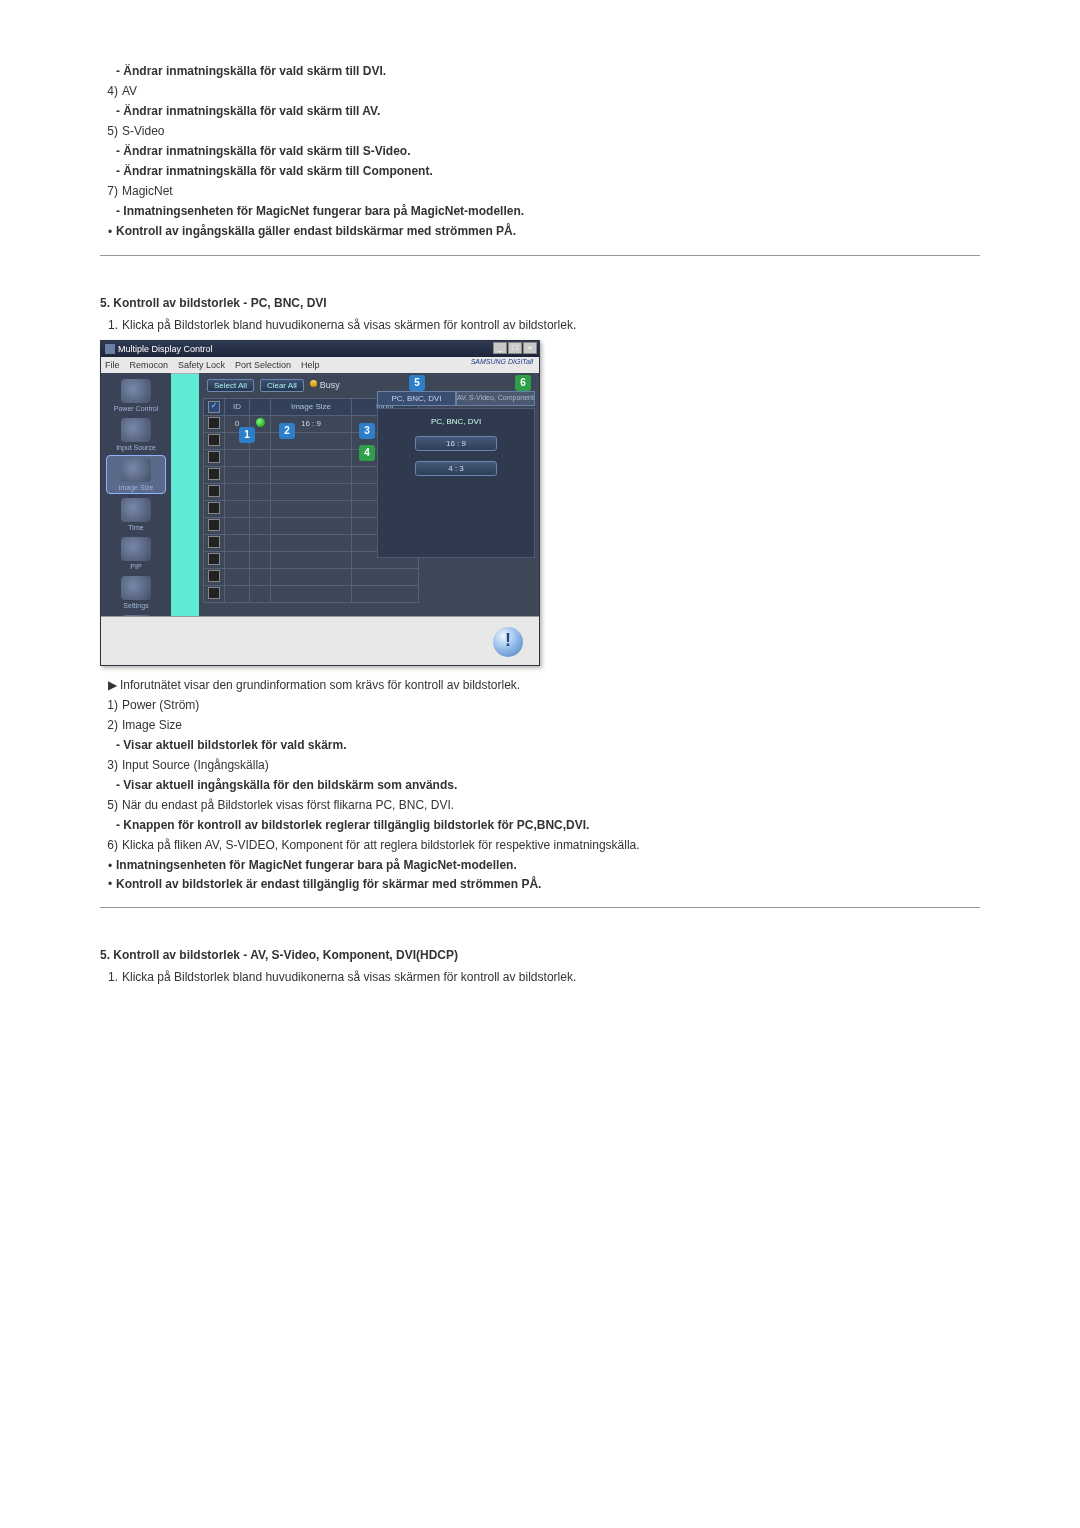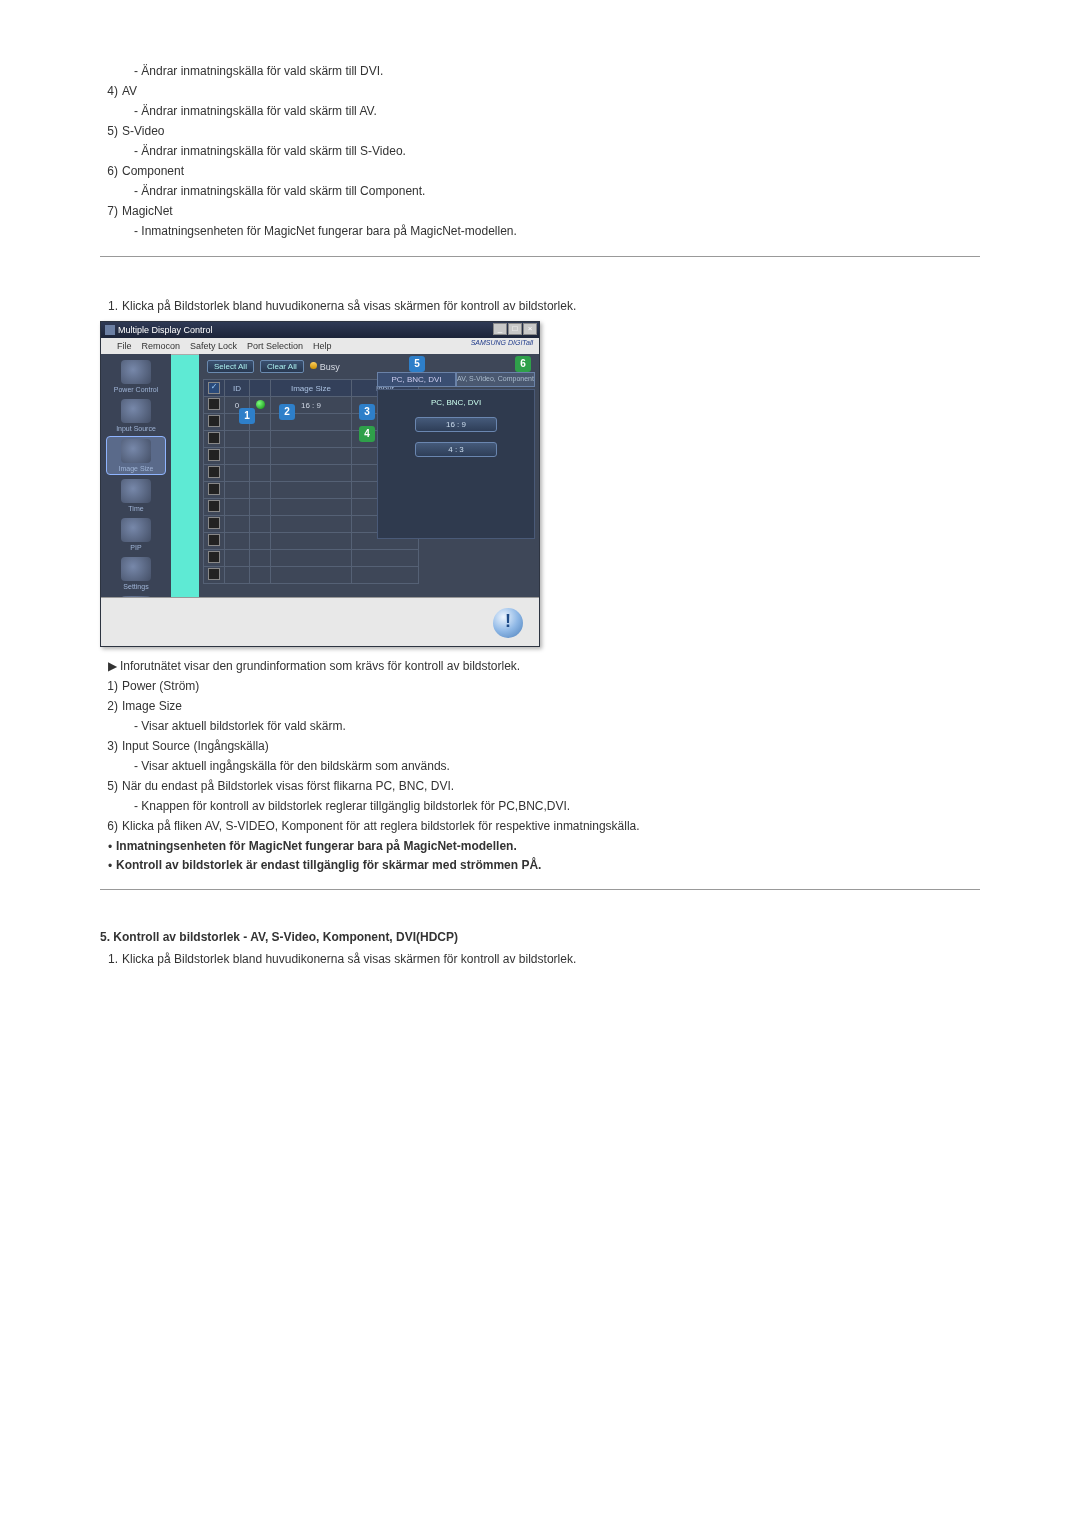--- a/index.html
+++ b/index.html
@@ -10,21 +10,21 @@
     font-size: 12px;
     color: #333333;
     width: 1080px;
   }
   .content {
     padding: 60px 100px 100px 100px;
   }
   .item-line { margin: 2px 0; line-height: 1.5; }
   .num { display: inline-block; width: 18px; text-align: right; }
   .text-after-num { margin-left: 4px; }
-  .sub { margin-left: 34px; }
+  .sub { margin-left: 16px; font-weight: bold; }
   .bullet-line { margin: 4px 0 4px 8px; }
   .bullet-dot { display: inline-block; width: 8px; vertical-align: middle; }
   .bullet-text { font-weight: bold; }
   .arrow-line { margin: 4px 0 4px 8px; }
   .arrow-sym { display: inline-block; width: 12px; }
   .hr { border: none; border-top: 1px solid #999999; margin: 16px 0 40px 0; }
 
   .section-title { font-weight: bold; margin: 10px 0 6px 0; }
 
   
@@ -41,21 +41,21 @@
     background: linear-gradient(#2f3a55, #1c2438);
     color: #ffffff;
     font-size: 9px;
     padding: 1px 4px;
     display: flex;
     align-items: center;
   }
   .titlebar-icon { width: 10px; height: 10px; background: #6b7fa3; margin-right: 3px; }
   .winctrl { position: absolute; right: 2px; top: 1px; display: flex; gap: 1px; }
   .winctrl div { width: 12px; height: 10px; background: #c8c8c8; border: 1px solid #888; font-size: 8px; text-align: center; line-height: 10px; }
-  .menubar { height: 16px; background: #e8e8e8; font-size: 9px; padding: 0 16px; display: flex; align-items: center; gap: 10px; border-bottom: 1px solid #aaa;}
+  .menubar { height: 16px; background: #e8e8e8; font-size: 9px; padding: 0 4px; display: flex; align-items: center; gap: 10px; border-bottom: 1px solid #aaa;}
   .menubar span { color: #333; }
   .brand { position: absolute; right: 6px; top: 17px; font-size: 7px; color: #1f3a8a; font-style: italic;}
   .body-area { position: absolute; top: 32px; left:0; right:0; bottom:0; display:flex;gap:28px; }
   .sidebar { width: 70px; background: #3a4356; display:flex; flex-direction:column; align-items:center; padding-top:4px; gap:2px;}
   .side-item { width: 58px; text-align:center; color:#9fb4d6; font-size:7px; padding:2px 0;}
   .side-icon { width:30px; height:24px; margin:0 auto 2px; background: radial-gradient(circle at 40% 40%, #7788aa, #444f66); border-radius:4px;}
   .side-active { background:#5a6a8a; border:1px solid #8fb4ff; border-radius:4px;}
   .main-area { flex:1; background:#3e4758; position:relative; padding:4px;}
   .toolbar-small { display:flex; gap:6px; align-items:center; margin:2px 0 6px 4px;}
   .sel-btn { font-size:8px; color:#aee; background:linear-gradient(#3a5070,#283850); border:1px solid #6a8ab0; padding:1px 6px; border-radius:2px;}
@@ -88,29 +88,30 @@
 <div class="content">
 
   <div class="sub item-line">- Ändrar inmatningskälla för vald skärm till DVI.</div>
 
   <div class="item-line"><span class="num">4)</span><span class="text-after-num">AV</span></div>
   <div class="sub item-line">- Ändrar inmatningskälla för vald skärm till AV.</div>
 
   <div class="item-line"><span class="num">5)</span><span class="text-after-num">S-Video</span></div>
   <div class="sub item-line">- Ändrar inmatningskälla för vald skärm till S-Video.</div>
 
-  <div class="item-line"><span class="num">6)</span><span class="text-after-num">Component</span></div>
   <div class="sub item-line">- Ändrar inmatningskälla för vald skärm till Component.</div>
 
   <div class="item-line"><span class="num">7)</span><span class="text-after-num">MagicNet</span></div>
   <div class="sub item-line">- Inmatningsenheten för MagicNet fungerar bara på MagicNet-modellen.</div>
 
+  <div class="bullet-line"><span class="bullet-dot">•</span><span class="bullet-text">Kontroll av ingångskälla gäller endast bildskärmar med strömmen PÅ.</span></div>
 
   <hr class="hr">
 
+  <div class="section-title">5. Kontroll av bildstorlek - PC, BNC, DVI</div>
   <div class="item-line">
     <span class="num">1.</span><span class="text-after-num">Klicka på Bildstorlek bland huvudikonerna så visas skärmen för kontroll av bildstorlek.</span>
   </div>
 
   <div class="appwin">
     <div class="titlebar">
       <div class="titlebar-icon"></div>
       <span>Multiple Display Control</span>
       <div class="winctrl">
         <div>_</div>

